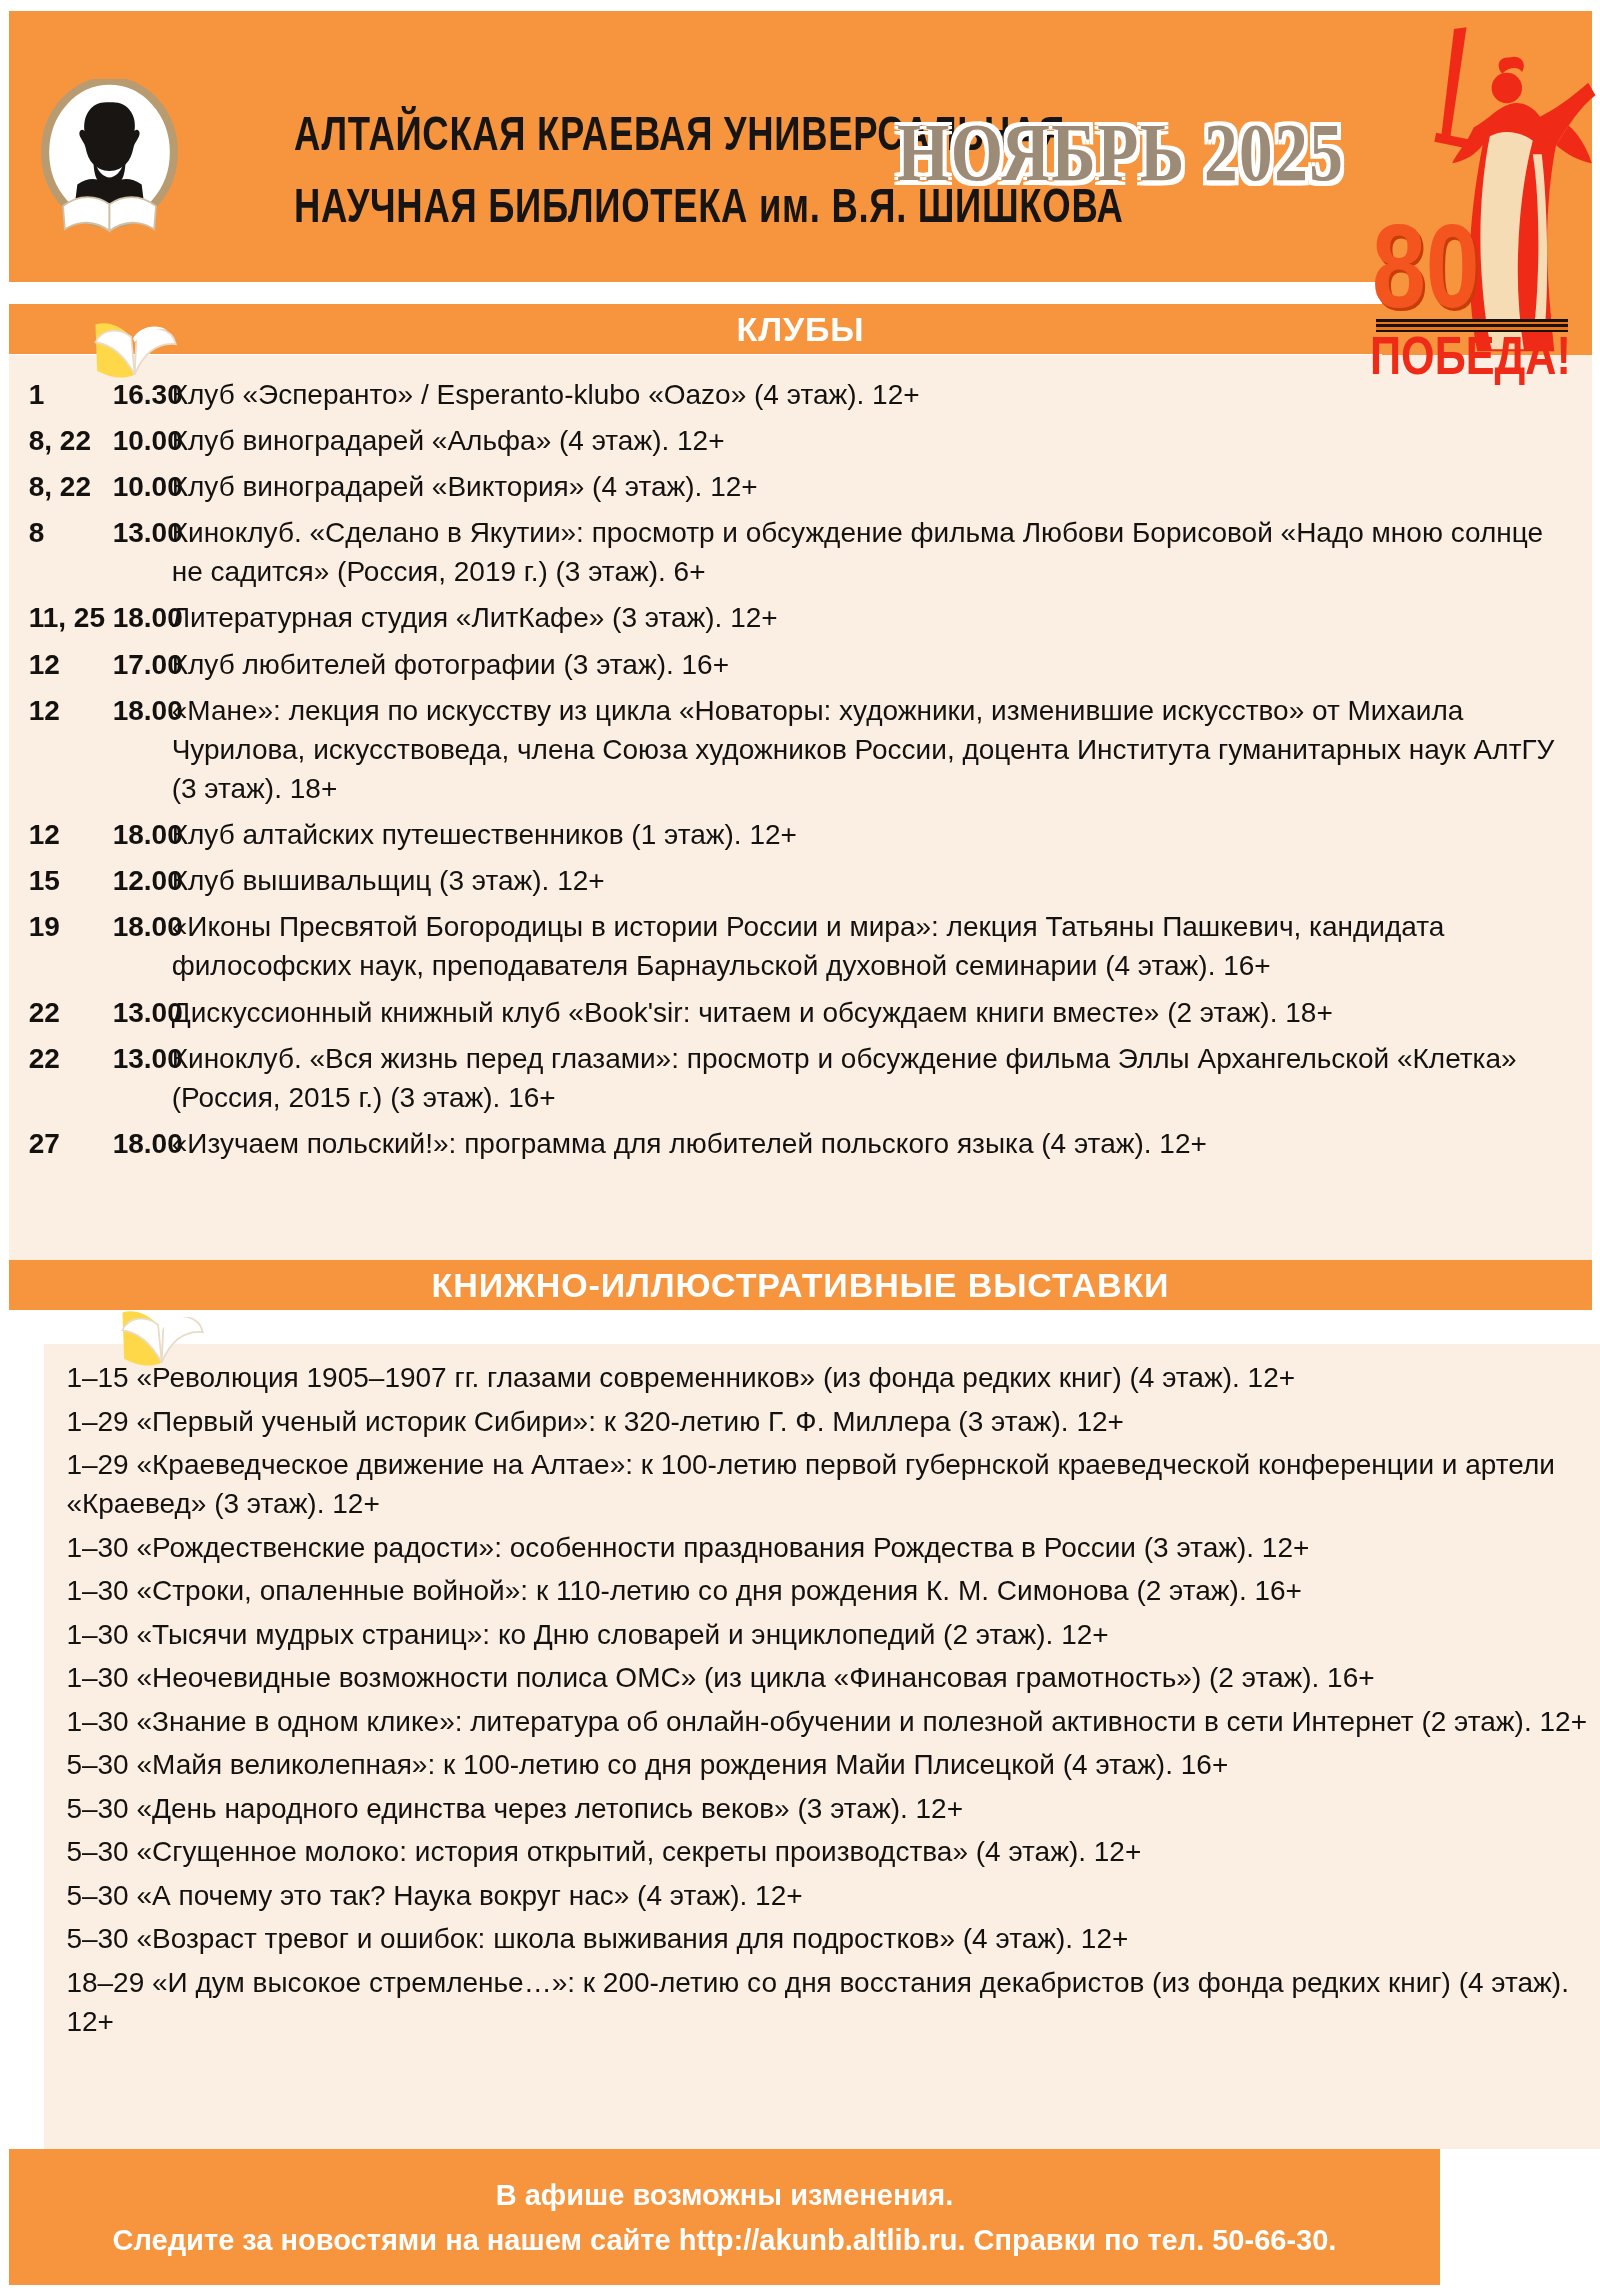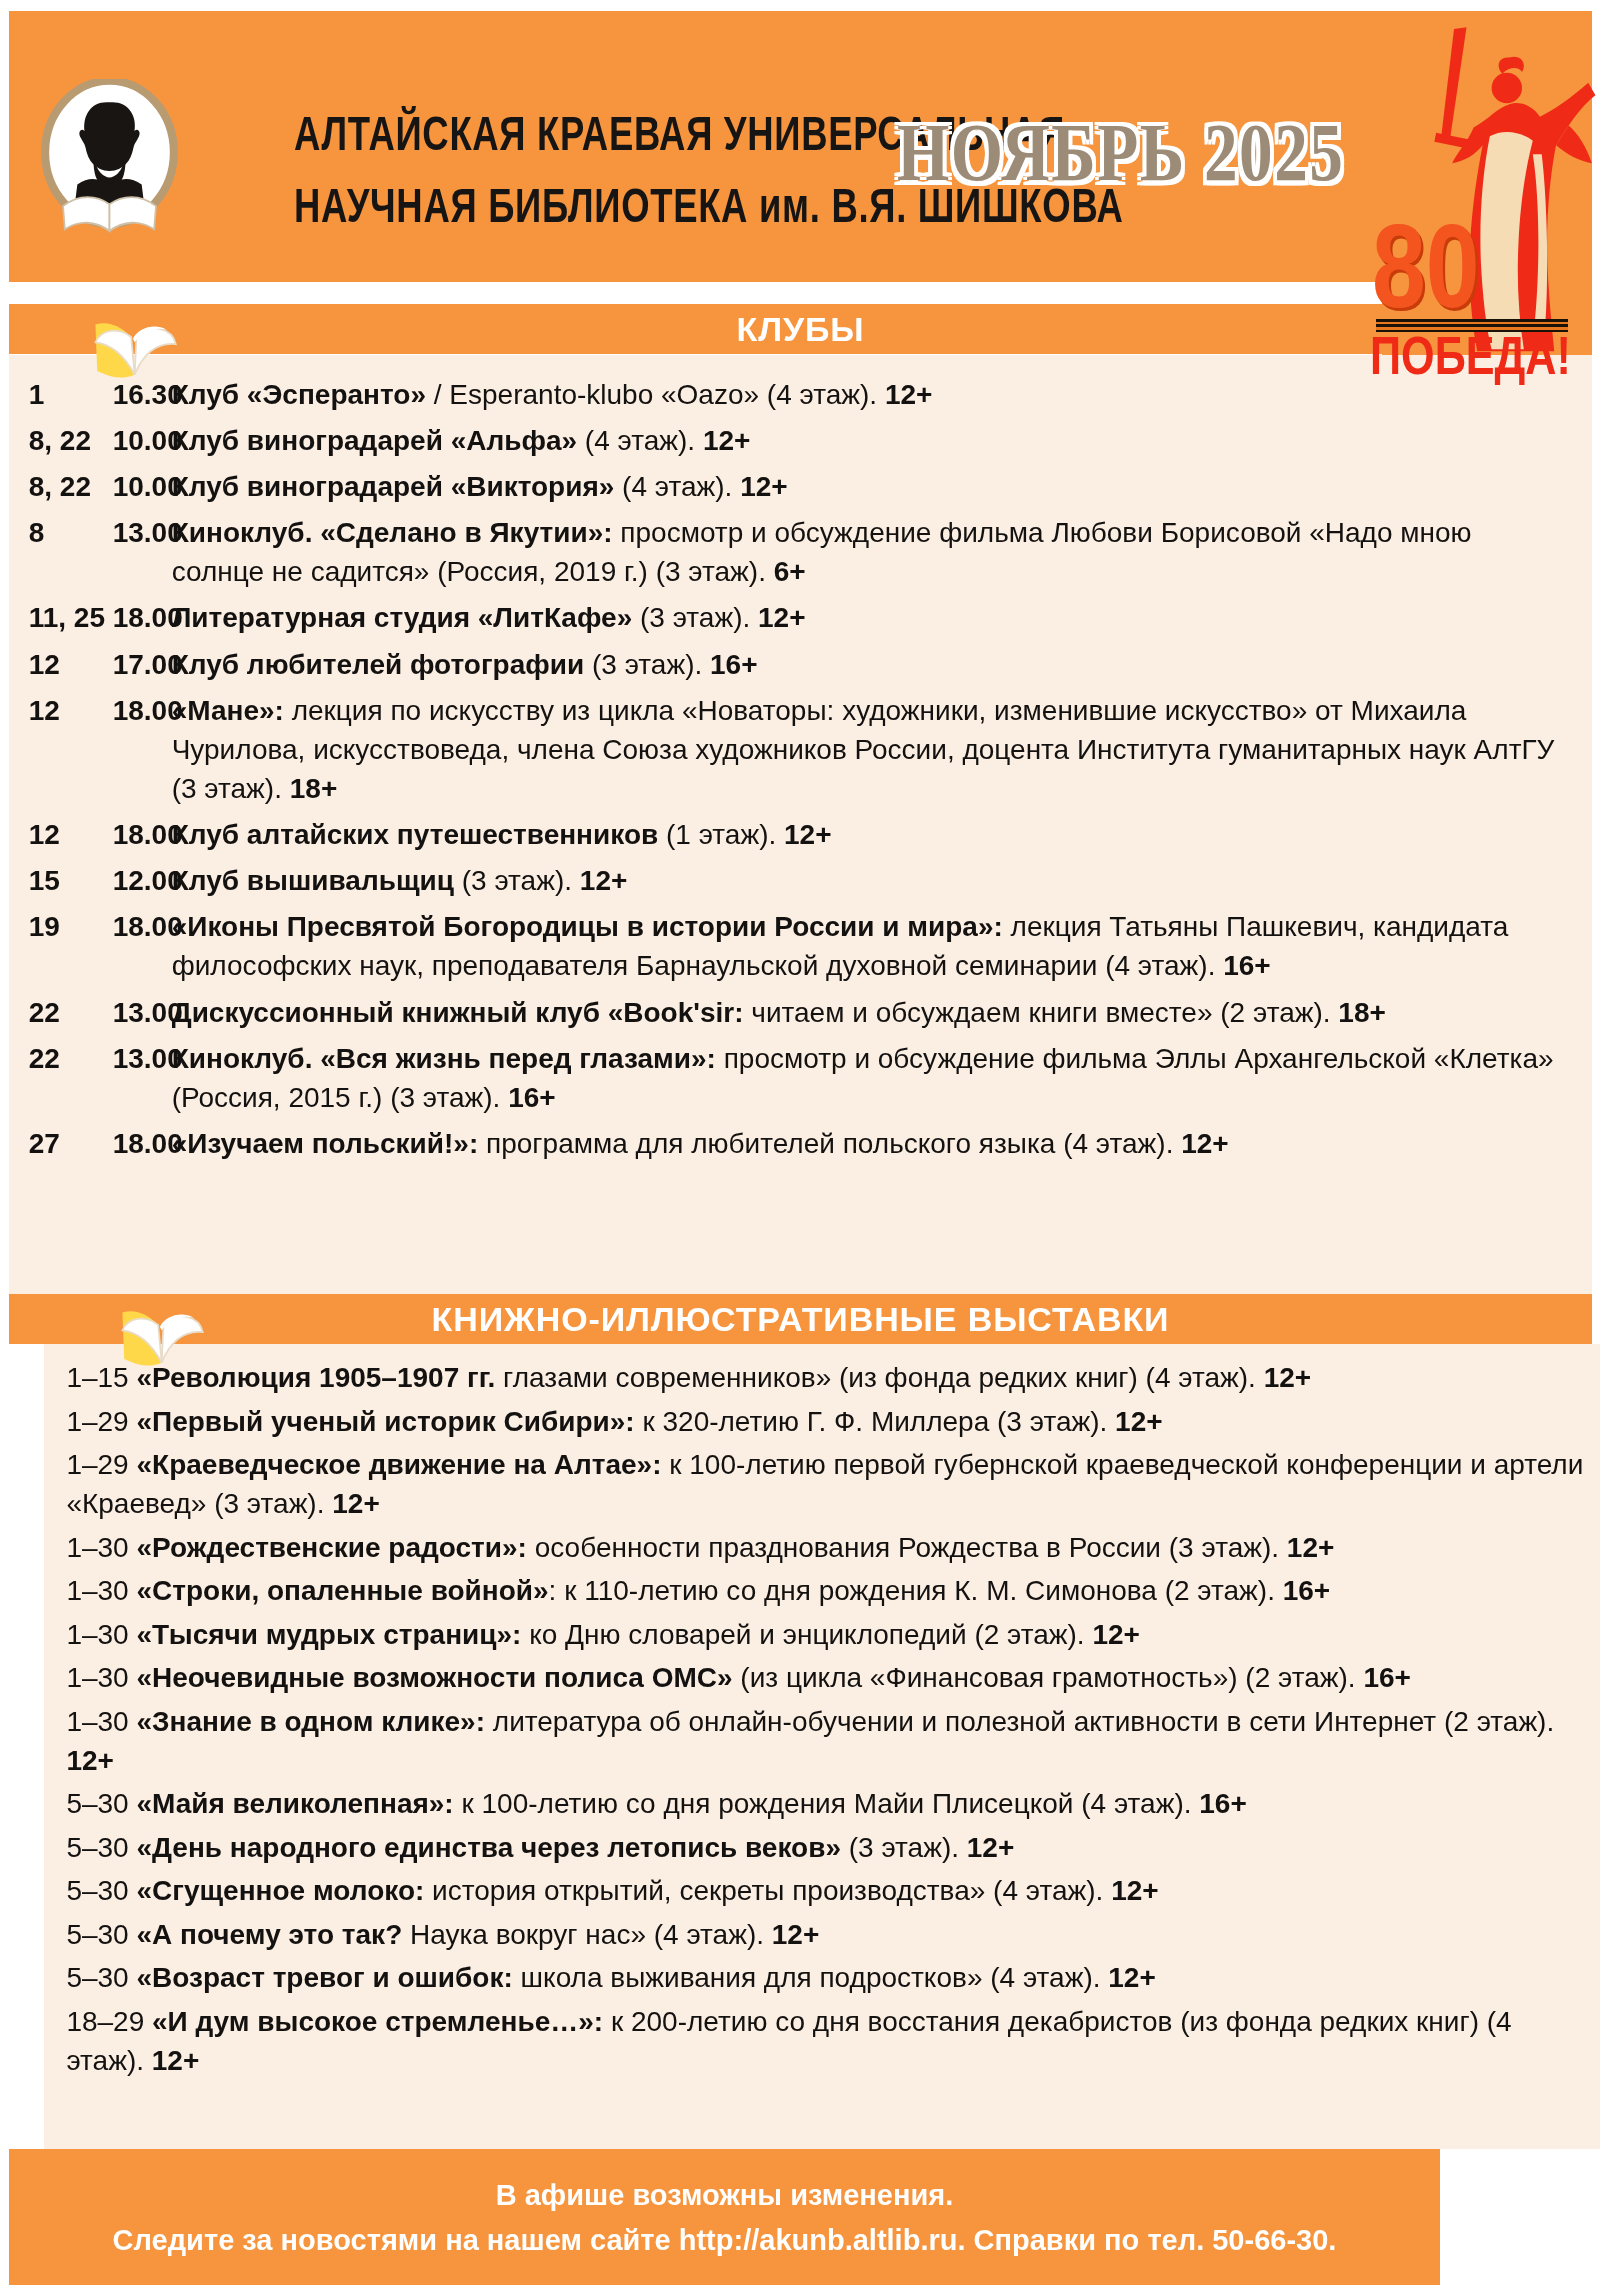--- a/index.html
+++ b/index.html
@@ -37,36 +37,36 @@
     background:repeating-linear-gradient(180deg,#1a1208 0 2.7px,var(--ribbonOrange) 2.7px 5.4px,#1a1208 5.4px 8px,var(--ribbonOrange) 8px 10.7px,#1a1208 10.7px 13.4px);
   }
   .vpobeda{
     left:1370px;top:328px;z-index:7;font-weight:bold;font-size:54px;line-height:54px;
     color:var(--red);transform:scaleX(0.80);transform-origin:left center;white-space:nowrap;
   }
   
   .bar{left:9px;width:1583px;height:50px;background:var(--orange);
        display:flex;align-items:center;justify-content:center;}
   .bar-clubs{top:304px;}
-  .bar-exh{top:1294px;}
+  .bar-exh{top:1260px;}
   .bar-title{color:#fff;font-weight:bold;font-size:34px;letter-spacing:0.9px;}
   .book-icon{width:97px;height:75px;z-index:5;}
   .book-1{left:88px;top:312px;}
   .book-2{left:115px;top:1300px;}
   
   .region-clubs{left:9px;top:355px;width:1583px;height:939px;background:var(--cream);}
   .region-exh{left:9px;top:1344px;width:1583px;height:805px;background:var(--cream);margin-left:35px;}
   .clubs-list{padding:19.7px 23px 0 19.7px;}
   .club-row{display:flex;font-size:28px;line-height:39px;margin-bottom:7.2px;color:#141210;}
   .c-date{flex:none;width:84px;font-weight:bold;}
   .c-time{flex:none;width:59px;font-weight:bold;}
   .c-text{flex:1;padding-right:12.5px;}
   .exh-list{padding:14.3px 36px 0 22.4px;}
   .exh-row{font-size:28px;line-height:39px;margin-bottom:4.5px;color:#141210;}
-  .b{font-weight:bold;}
+  .b{font-weight:normal;}
   
   .footer{left:9px;top:2149px;width:1431px;height:136px;background:var(--orange);
           display:flex;flex-direction:column;align-items:center;justify-content:center;gap:9px;}
   .footer-line{color:#fff;font-weight:bold;font-size:29px;line-height:36px;text-align:center;}
 </style>
 </head>
 <body>
 
 <div class="abs header-band"></div>
 <div class="abs right-panel"></div>

